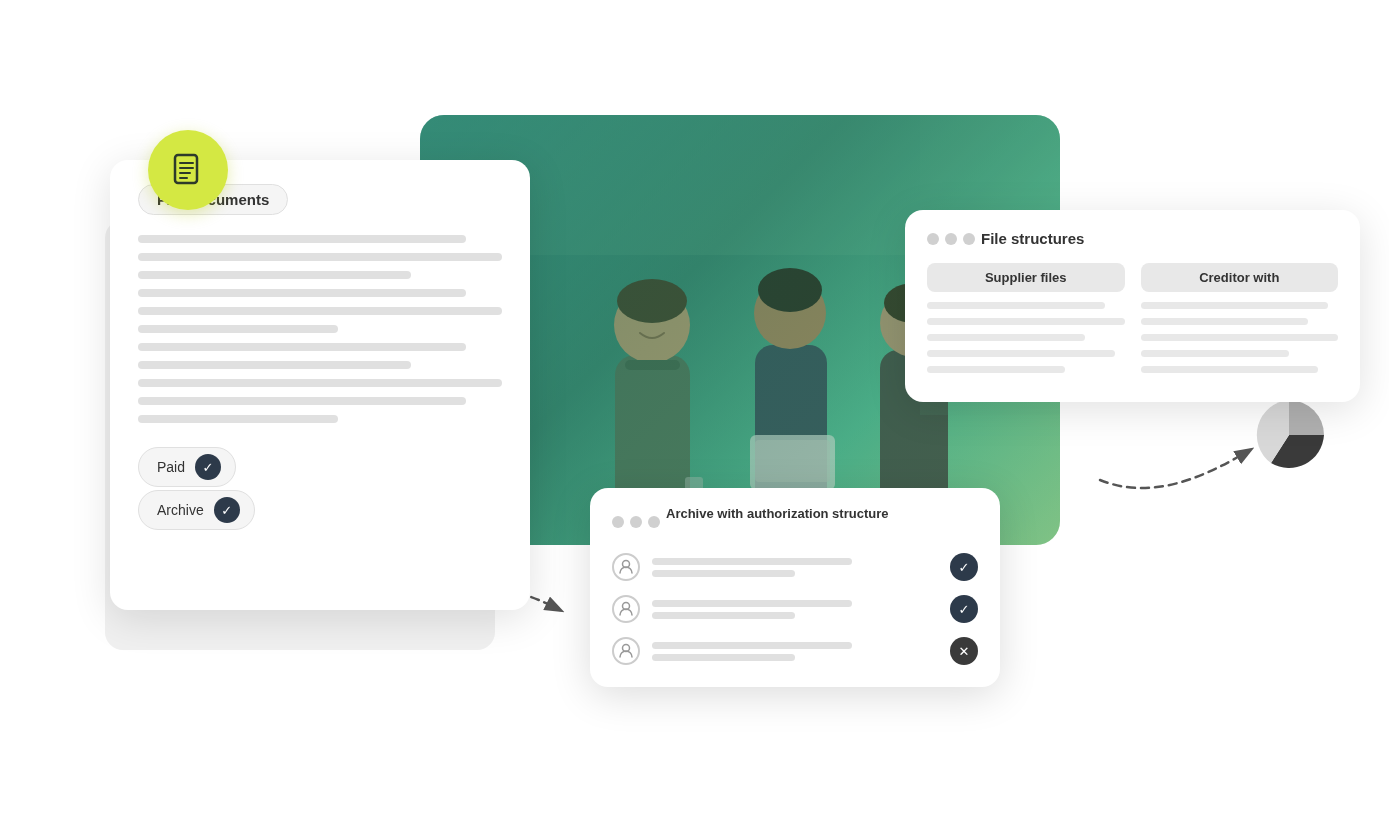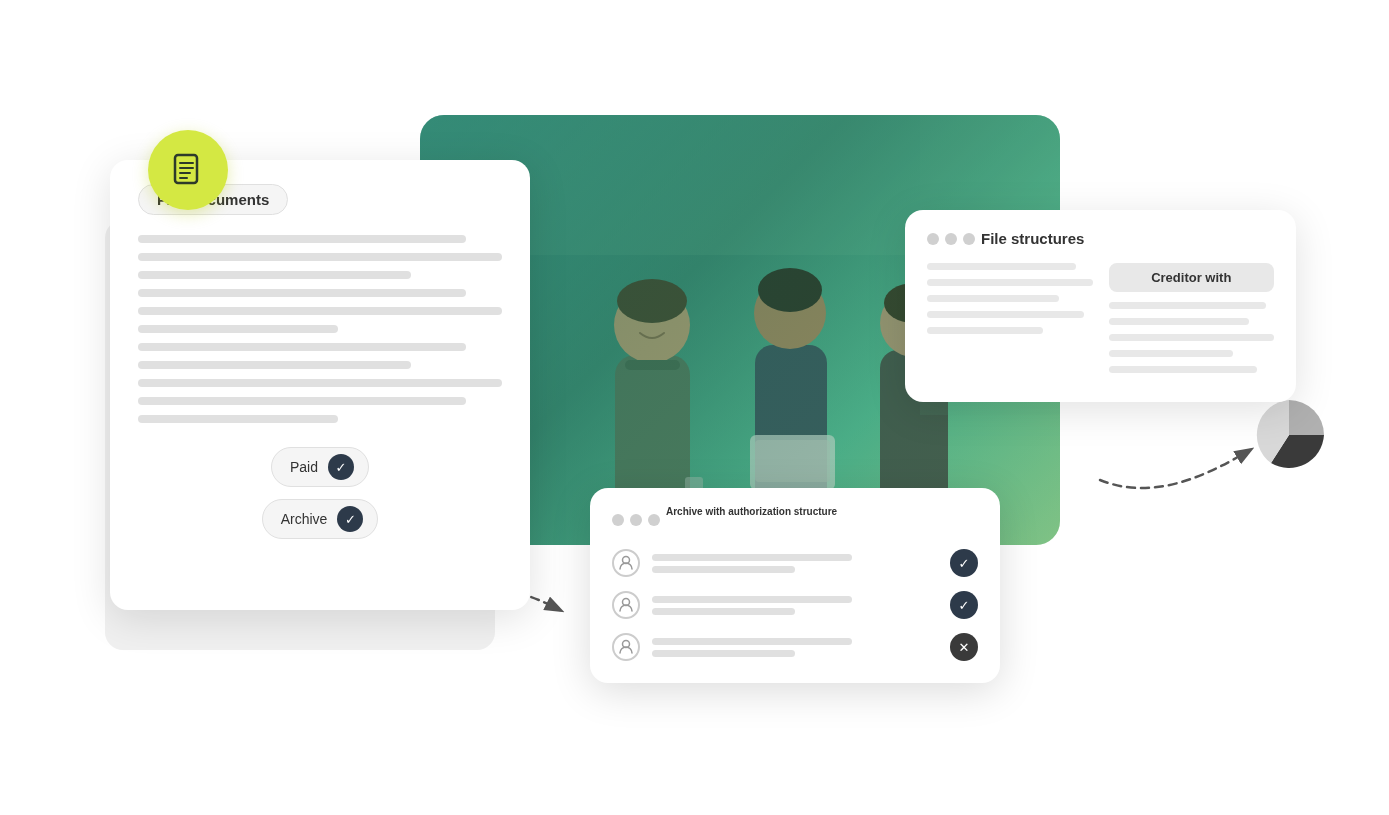--- a/index.html
+++ b/index.html
@@ -70,22 +70,22 @@
     }
     .text-line.short { width: 55%; }
     .text-line.medium { width: 75%; }
     .text-line.long { width: 90%; }
     .text-line.full { width: 100%; }
 
     .status-badges {
       margin-top: 24px;
       display: flex;
       flex-direction: column;
-      align-items: center;
-      gap: 12px;
+      align-items: flex-start;
+      gap: 3px;
     }
     .status-badge-item {
       display: flex;
       align-items: center;
       gap: 10px;
       background: #f5f5f5;
       border: 1.5px solid #e0e0e0;
       border-radius: 20px;
       padding: 6px 14px 6px 18px;
       font-size: 14px;
@@ -122,21 +122,21 @@
     .yellow-icon svg {
       width: 36px;
       height: 36px;
     }
 
     
     .file-structures-card {
       position: absolute;
       left: 905px;
       top: 210px;
-      width: 391px;
+      width: 455px;
       background: #ffffff;
       border-radius: 18px;
       box-shadow: 0 8px 40px rgba(0,0,0,0.12);
       padding: 20px 22px;
     }
     .card-toolbar {
       display: flex;
       align-items: center;
       gap: 6px;
       margin-bottom: 16px;
@@ -180,21 +180,21 @@
       position: absolute;
       left: 590px;
       top: 488px;
       width: 410px;
       background: #ffffff;
       border-radius: 18px;
       box-shadow: 0 8px 40px rgba(0,0,0,0.14);
       padding: 18px 22px 22px;
     }
     .archive-title {
-      font-size: 10px;
+      font-size: 13px;
       font-weight: 600;
       color: #333;
       margin-bottom: 16px;
     }
     .archive-row {
       display: flex;
       align-items: center;
       gap: 12px;
       margin-bottom: 14px;
     }
@@ -348,20 +348,21 @@
 
   <div class="file-structures-card" style="z-index:3;">
     <div class="card-toolbar">
       <div class="toolbar-dot"></div>
       <div class="toolbar-dot"></div>
       <div class="toolbar-dot"></div>
       <span class="card-title">File structures</span>
     </div>
     <div class="file-columns">
       <div>
+        <div class="file-col-header">Supplier files</div>
         <div class="file-text-line" style="width:90%"></div>
         <div class="file-text-line" style="width:100%"></div>
         <div class="file-text-line" style="width:80%"></div>
         <div class="file-text-line" style="width:95%"></div>
         <div class="file-text-line" style="width:70%"></div>
       </div>
       <div>
         <div class="file-col-header">Creditor with</div>
         <div class="file-text-line" style="width:95%"></div>
         <div class="file-text-line" style="width:85%"></div>

